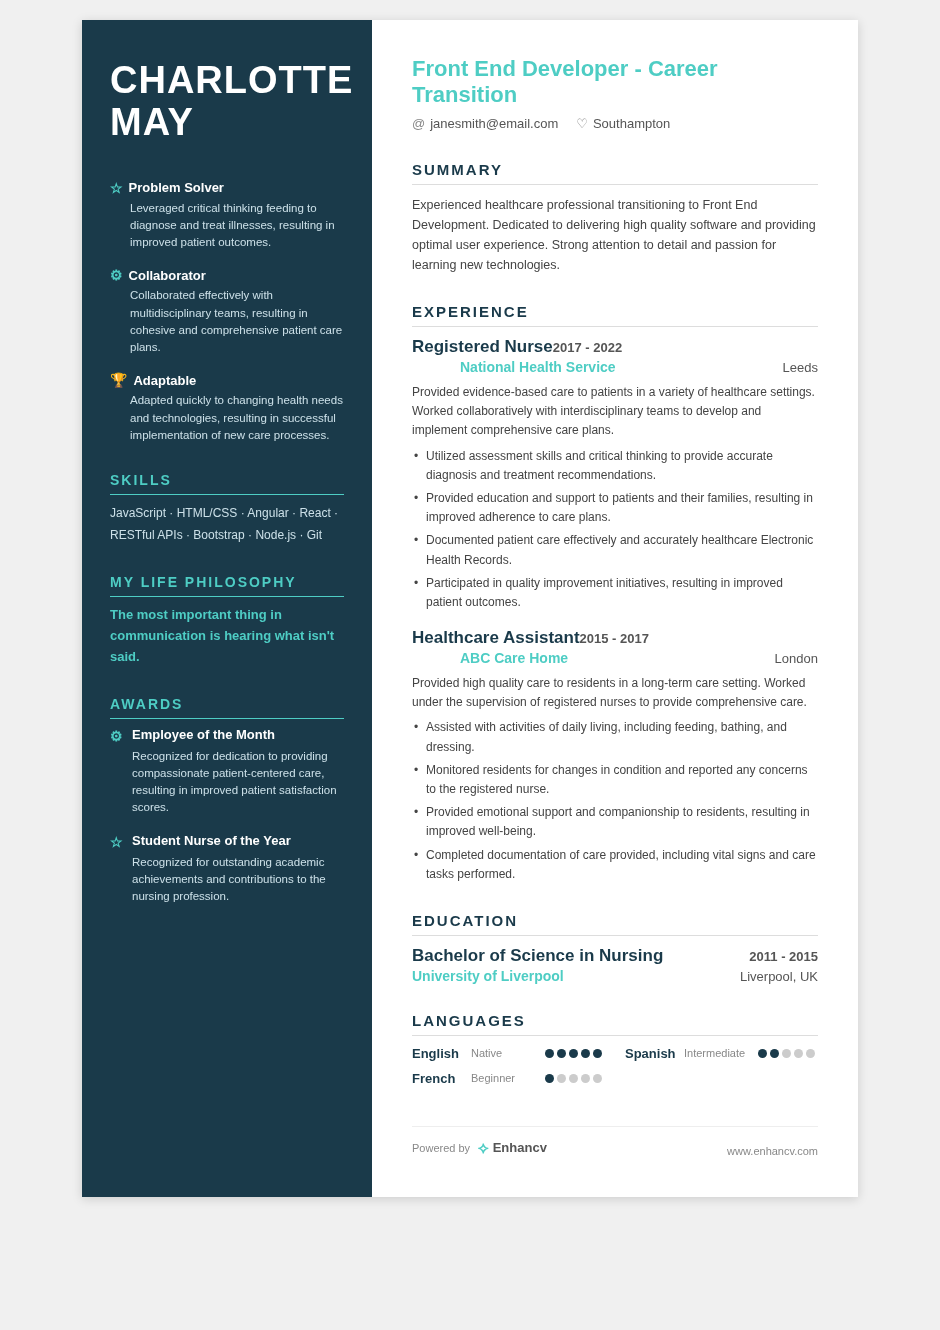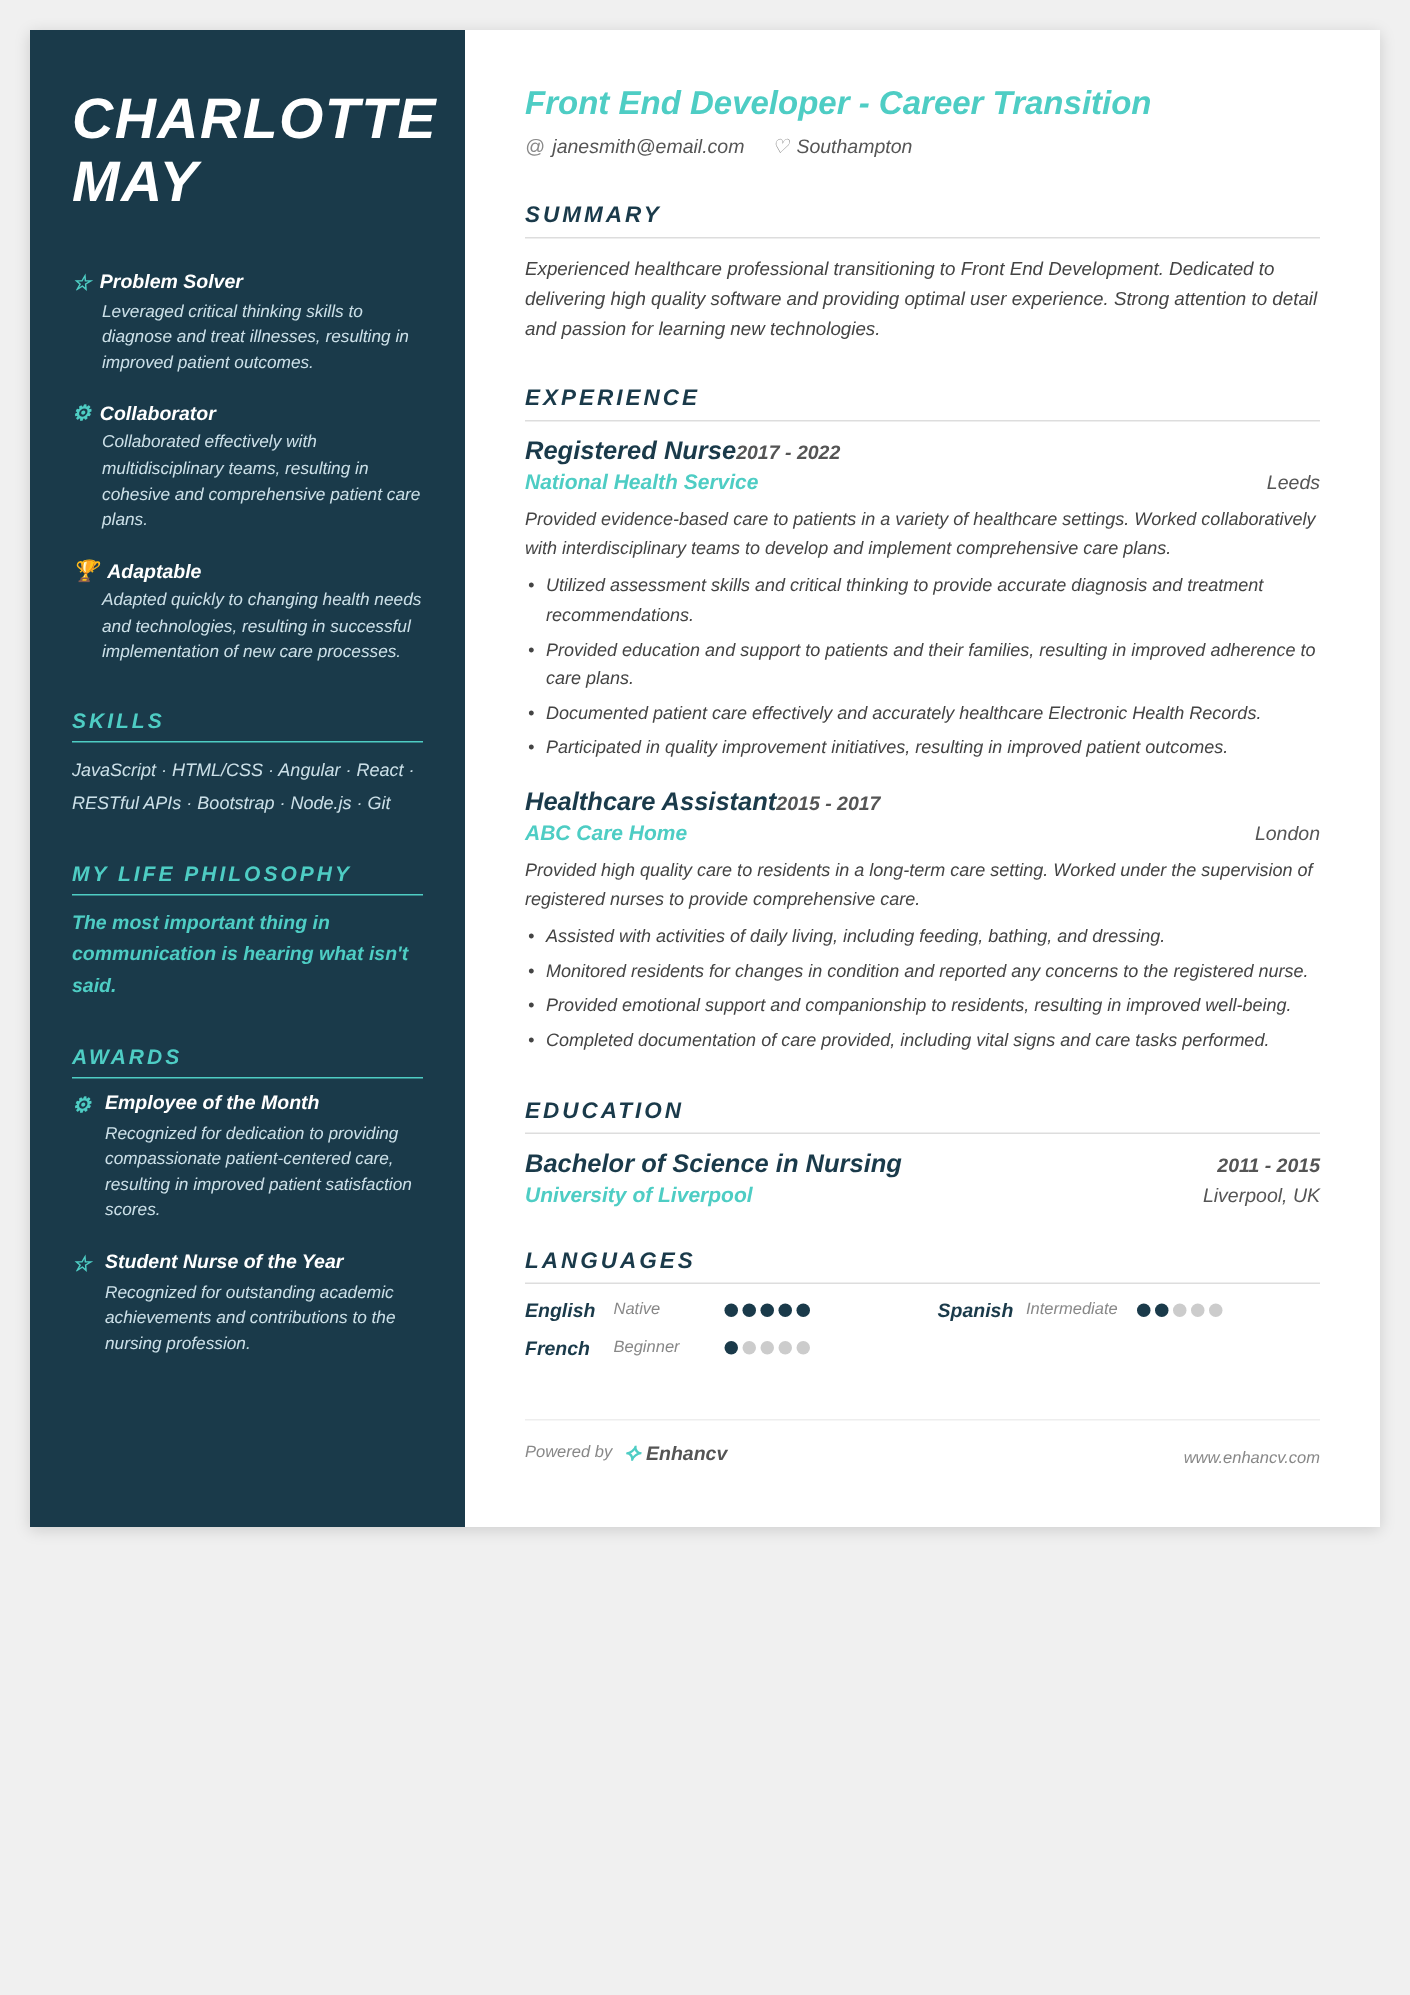--- a/index.html
+++ b/index.html
@@ -6,25 +6,24 @@
     body {
       font-family: Arial, sans-serif;
       background: #f0f0f0;
       display: flex;
       justify-content: center;
       align-items: flex-start;
       min-height: 100vh;
       padding: 20px;
     }
     .resume-container {
-      width: 900px;
+      width: 776px;
       background: #fff;
       display: flex;
       box-shadow: 0 2px 10px rgba(0,0,0,0.15);
-      font-style: italic;
     }
     
     .sidebar {
       width: 290px;
       min-width: 290px;
       background: #1a3a4a;
       color: #fff;
       padding: 40px 28px 40px 28px;
     }
     .sidebar-name {
@@ -167,20 +166,21 @@
     .exp-dates {
       font-size: 13px;
       color: #555;
       font-weight: 600;
     }
     .exp-org-row {
       display: flex;
       justify-content: space-between;
       align-items: baseline;
       margin-bottom: 8px;
+      margin-left: 48px;
     }
     .exp-org {
       font-size: 14px;
       font-weight: 700;
       color: #4ecdc4;
     }
     .exp-location {
       font-size: 13px;
       color: #555;
     }
@@ -316,21 +316,21 @@
       <span>CHARLOTTE</span><br>
       <span>MAY</span>
     </div>
 
     <div class="sidebar-section">
       <div class="strength-item">
         <div class="strength-title">
           <span class="strength-icon">☆</span>
           <span>Problem Solver</span>
         </div>
-        <div class="strength-desc">Leveraged critical thinking skills to diagnose and treat illnesses, resulting in improved patient outcomes.</div>
+        <div class="strength-desc">Leveraged critical thinking feeding to diagnose and treat illnesses, resulting in improved patient outcomes.</div>
       </div>
       <div class="strength-item">
         <div class="strength-title">
           <span class="strength-icon">⚙</span>
           <span>Collaborator</span>
         </div>
         <div class="strength-desc">Collaborated effectively with multidisciplinary teams, resulting in cohesive and comprehensive patient care plans.</div>
       </div>
       <div class="strength-item">
         <div class="strength-title">

